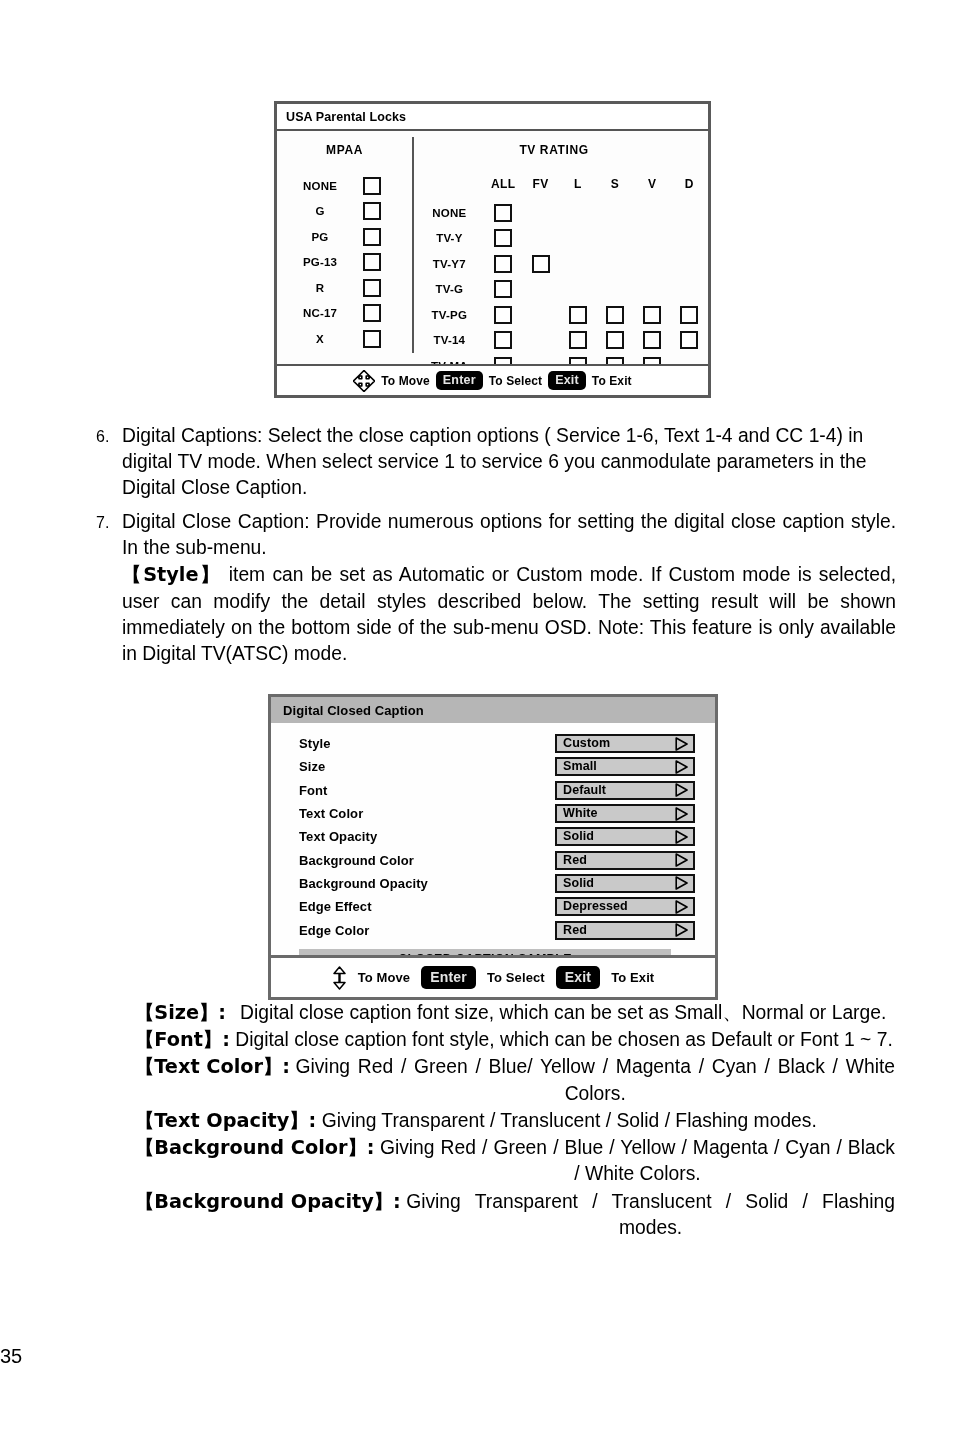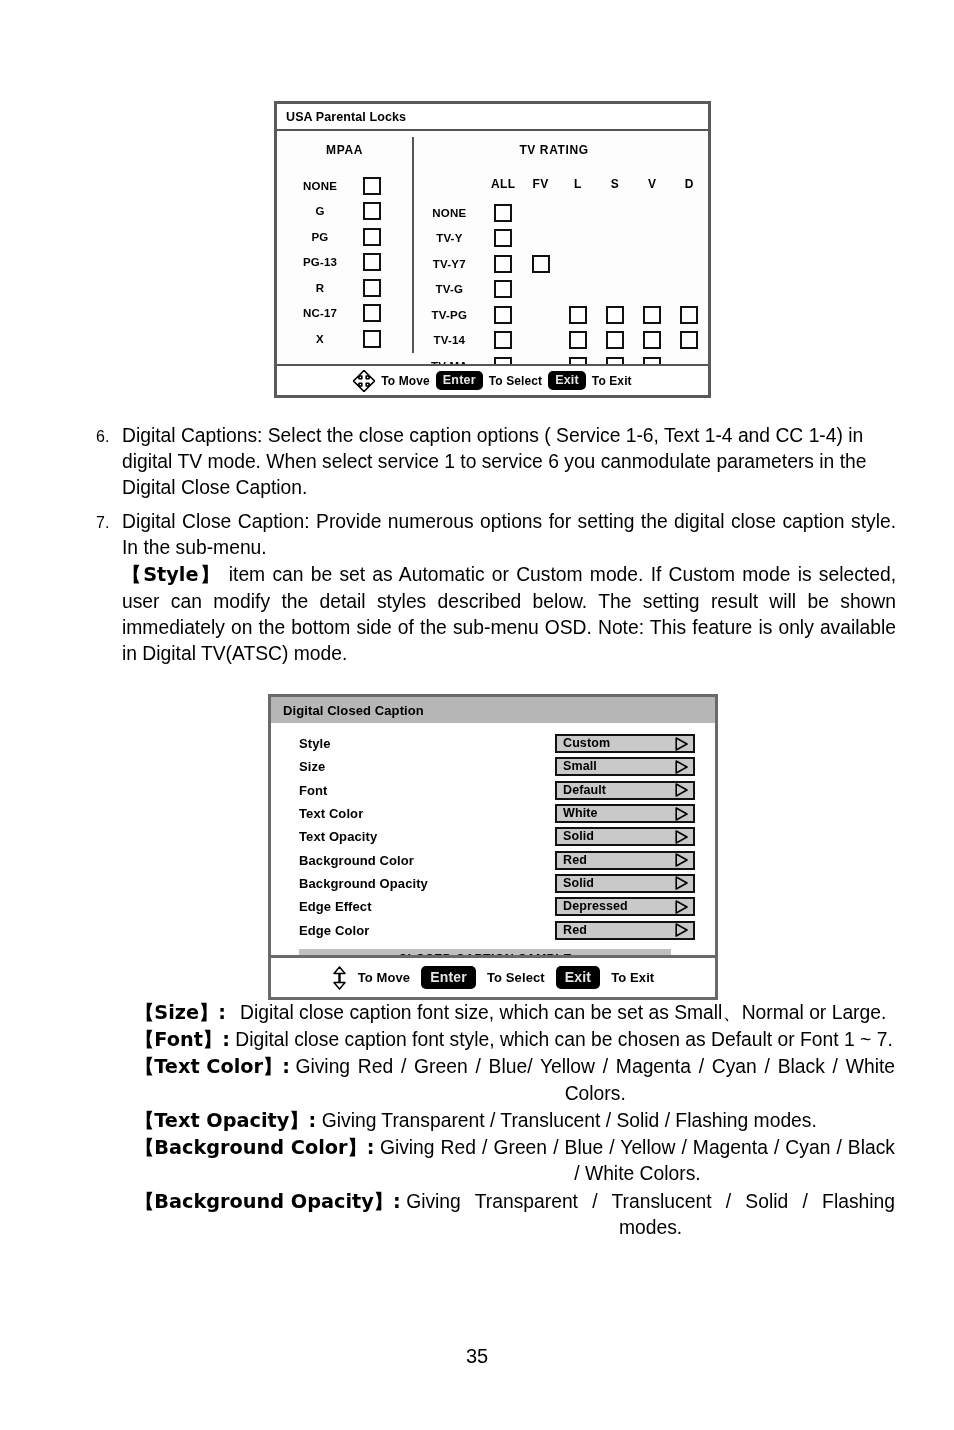--- a/index.html
+++ b/index.html
@@ -321,21 +321,20 @@
     font-family: "DejaVu Sans", sans-serif;
     font-weight: bold;
   }
 
   
   #page-num {
     position: absolute;
     left: 0;
     right: 0;
     top: 1345px;
-    text-align: center;
     font-size: 20px;
   }
 </style>
 </head>
 <body>
 
 <div id="fig-parental">
 
   <div class="pl-title-bar">
     <span class="pl-title">USA Parental Locks</span>

